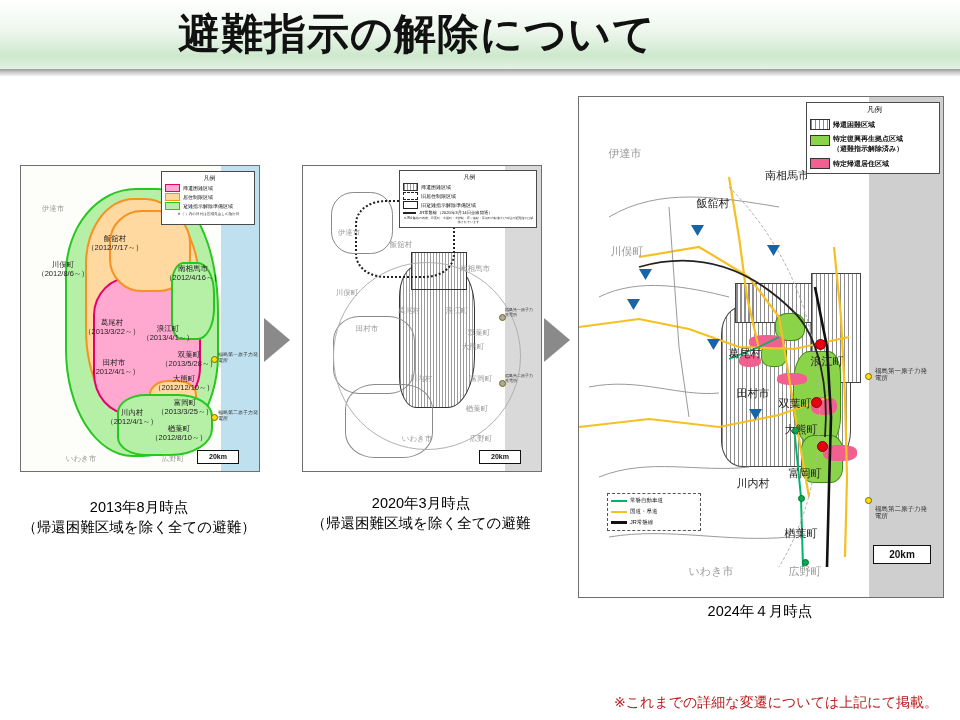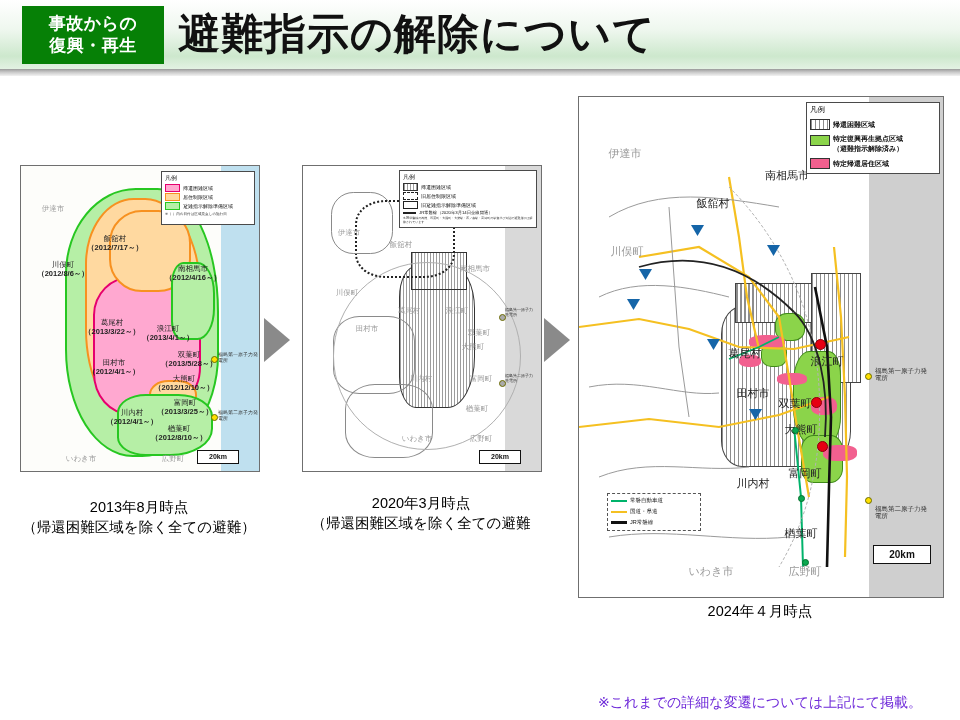--- a/index.html
+++ b/index.html
@@ -33,66 +33,62 @@
 
   
   .mapframe{position:absolute;background:#fff;border:1px solid #6f6f6f;overflow:hidden;}
   .sea{position:absolute;background:#bfe0ef;}
   .landbg{position:absolute;background:#fdfdfa;}
 
   
   .rg{position:absolute;}
   .cityname{position:absolute;font-size:7.5px;color:#222;white-space:nowrap;text-align:center;line-height:1.2;}
   .cityname.grey{color:#9a9a9a;}
-  .cityname b{font-weight:bold;}
+  .cityname b{font-weight:normal;}
   .tinylbl{position:absolute;font-size:5px;color:#333;white-space:nowrap;line-height:1.15;}
 
   
-  .legend{position:absolute;background:#fff;border:1px solid #4a4a4a;}
+  .legend{position:absolute;background:#fff;border:1px solid #4a4a4a;text-align:center;}
   .legend-title{font-size:6px;color:#111;padding:2px 0 1px 3px;}
   .legend-row{display:flex;align-items:center;gap:3px;padding:0 0 1px 3px;}
   .legend-sw{width:13px;height:6px;border:1px solid #333;flex:none;}
   .legend-tx{font-size:5px;color:#111;white-space:nowrap;}
   .legend-note{font-size:3.6px;color:#333;padding:1px 2px 1px 3px;line-height:1.25;}
 
   
   .scalebar{position:absolute;background:#fff;border:1px solid #111;
     font-size:7px;font-weight:bold;color:#111;text-align:center;line-height:1;}
 
   
   .arrow{position:absolute;width:0;height:0;
     border-top:22px solid transparent;border-bottom:22px solid transparent;
     border-left:26px solid #8a8a8a;}
 
   
   .caption{position:absolute;text-align:center;font-size:14.5px;color:#000;line-height:1.35;}
 
   
   .source{position:absolute;font-size:14.5px;color:#000;line-height:1.5;}
-  .footnote{position:absolute;font-size:14px;color:#6d28d9;}
+  .footnote{position:absolute;font-size:14px;color:#b91c1c;margin-left:16px;}
 
   
   .plantdot{position:absolute;width:5px;height:5px;border-radius:50%;
     background:#ffe000;border:1px solid #6b6b00;}
   .reddot{position:absolute;width:9px;height:9px;border-radius:50%;
     background:#e60012;border:1px solid #8a0008;}
   .greendot{position:absolute;width:5px;height:5px;border-radius:50%;
     background:#0aa84f;border:1px solid #06702f;}
   .roadshield{position:absolute;width:13px;height:11px;background:#1565a8;
     color:#fff;font-size:4px;display:flex;align-items:center;justify-content:center;
     clip-path:polygon(0 0,100% 0,50% 100%);}
 </style>
 </head>
 <body>
 
 <div class="header">
-  <div class="header-tag">
-    <span>事故からの</span>
-    <span>復興・再生</span>
-  </div>
   <div class="header-title">避難指示の解除について</div>
 </div>
 <div class="header-rule"></div>
 
 <div class="mapframe" style="left:20px;top:165px;width:238px;height:305px;">
   <div class="sea" style="left:196px;top:0;width:42px;height:305px;background:#bfe0ef;"></div>
   <div class="landbg" style="left:0;top:0;width:200px;height:305px;"></div>
 
   <div class="rg" style="left:44px;top:22px;width:150px;height:265px;background:#b6efa6;border:2px solid #27c721;
               border-radius:46% 40% 50% 44%/32% 46% 38% 40%;"></div>

